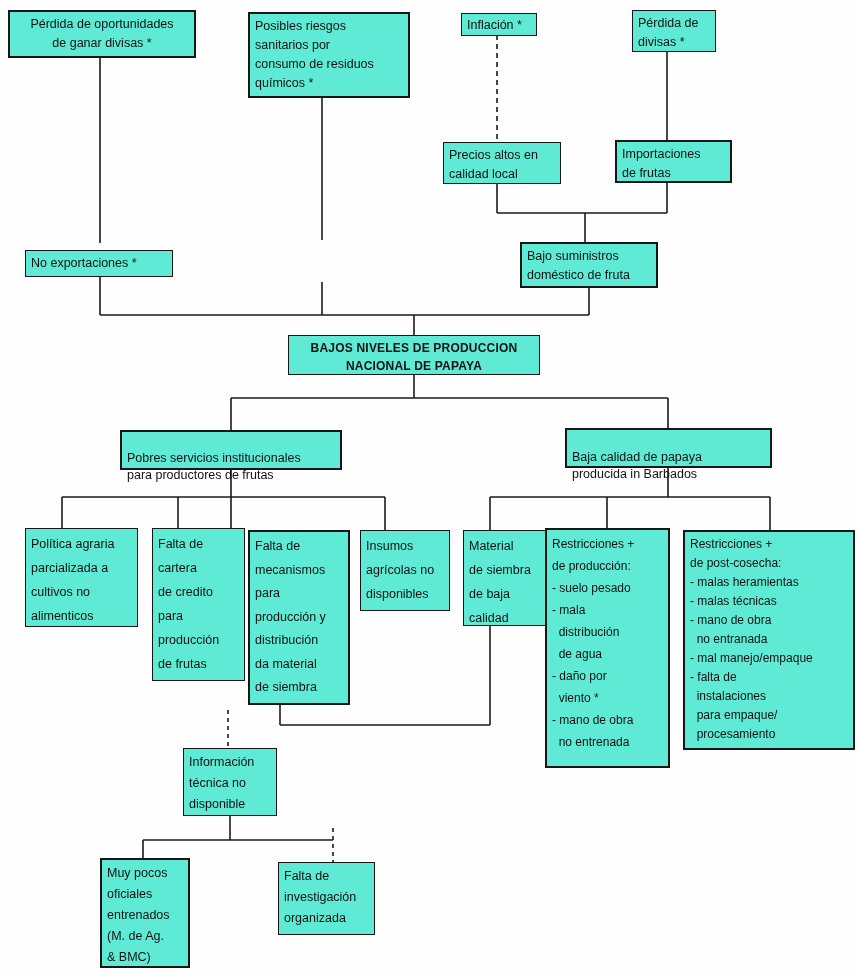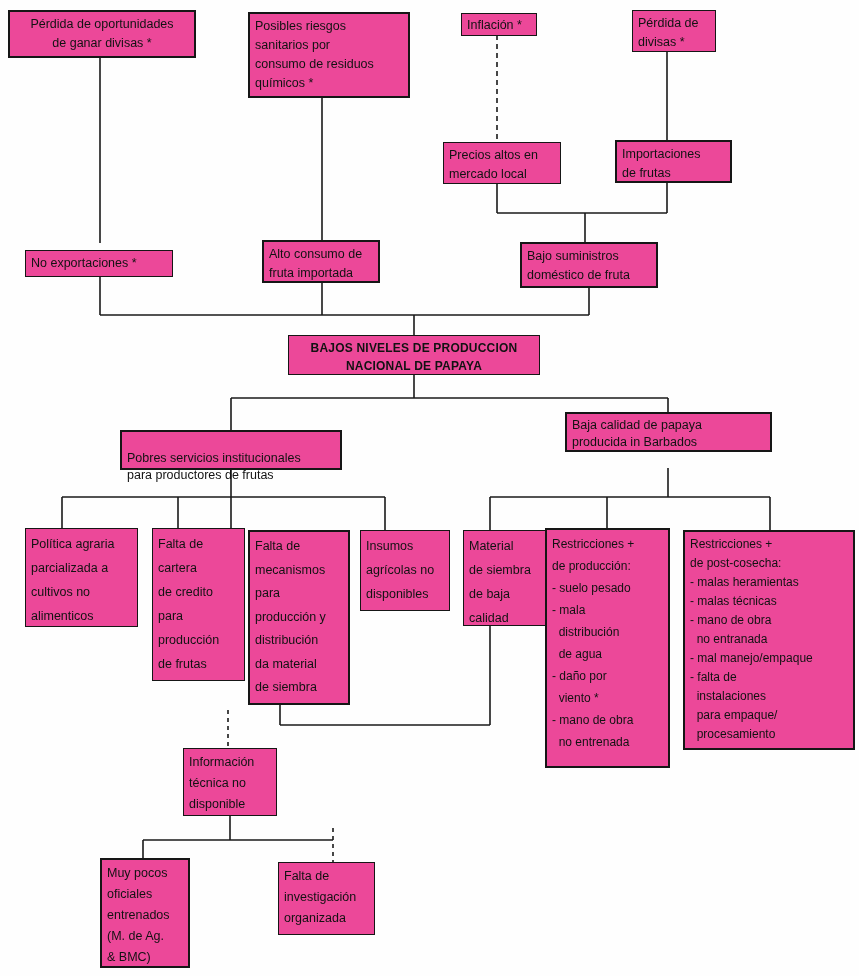--- a/index.html
+++ b/index.html
@@ -7,21 +7,21 @@
     position:relative;
     width:859px;height:976px;
     background:#fefefe;
     font-family:"Liberation Sans", sans-serif;
     color:#121212;
     overflow:hidden;
   }
   .bx{
     position:absolute;
     border:2px solid #161616;
-    background:#ec4899;
+    background:#5eead4;
     box-sizing:border-box;
     padding:3px 5px;
     font-size:12.5px;
     line-height:19px;
     white-space:pre-line;
   }
   .center{text-align:center;}
   .pre{white-space:pre;}
   .lh24{line-height:24px;margin-left:20px;}
   .lh22{line-height:22px;}
@@ -92,40 +92,38 @@
 sanitarios por
 consumo de residuos
 químicos *</div>
 
   <div class="bx thin" style="left:461px;top:13px;width:76px;height:23px;padding-top:2px">Inflación *</div>
 
   <div class="bx thin" style="left:632px;top:10px;width:84px;height:42px">Pérdida de
 divisas *</div>
 
   <div class="bx thin" style="left:443px;top:142px;width:118px;height:42px">Precios altos en
-mercado local</div>
+calidad local</div>
 
   <div class="bx" style="left:615px;top:140px;width:117px;height:43px">Importaciones
 de frutas</div>
 
   <div class="bx thin" style="left:25px;top:250px;width:148px;height:27px">No exportaciones *</div>
 
-  <div class="bx" style="left:262px;top:240px;width:118px;height:43px">Alto consumo de
-fruta importada</div>
 
   <div class="bx" style="left:520px;top:242px;width:138px;height:46px">Bajo suministros
 doméstico de fruta</div>
 
   <div class="bx center root-box thin" style="left:288px;top:335px;width:252px;height:40px;line-height:18px">BAJOS NIVELES DE PRODUCCION
 NACIONAL DE PAPAYA</div>
 
   <div class="bx" style="left:120px;top:430px;width:222px;height:40px;line-height:17px;padding-top:18px">Pobres servicios institucionales
 para productores de frutas</div>
 
-  <div class="bx" style="left:565px;top:412px;width:207px;height:40px;line-height:17px;padding-top:3px">Baja calidad de papaya
+  <div class="bx" style="left:565px;top:428px;width:207px;height:40px;line-height:17px;padding-top:19px">Baja calidad de papaya
 producida in Barbados</div>
 
   <div class="bx lh24 thin" style="left:5px;top:528px;width:113px;height:99px">Política agraria
 parcializada a
 cultivos no
 alimenticos</div>
 
   <div class="bx lh24 thin" style="left:132px;top:528px;width:93px;height:153px">Falta de
 cartera
 de credito

